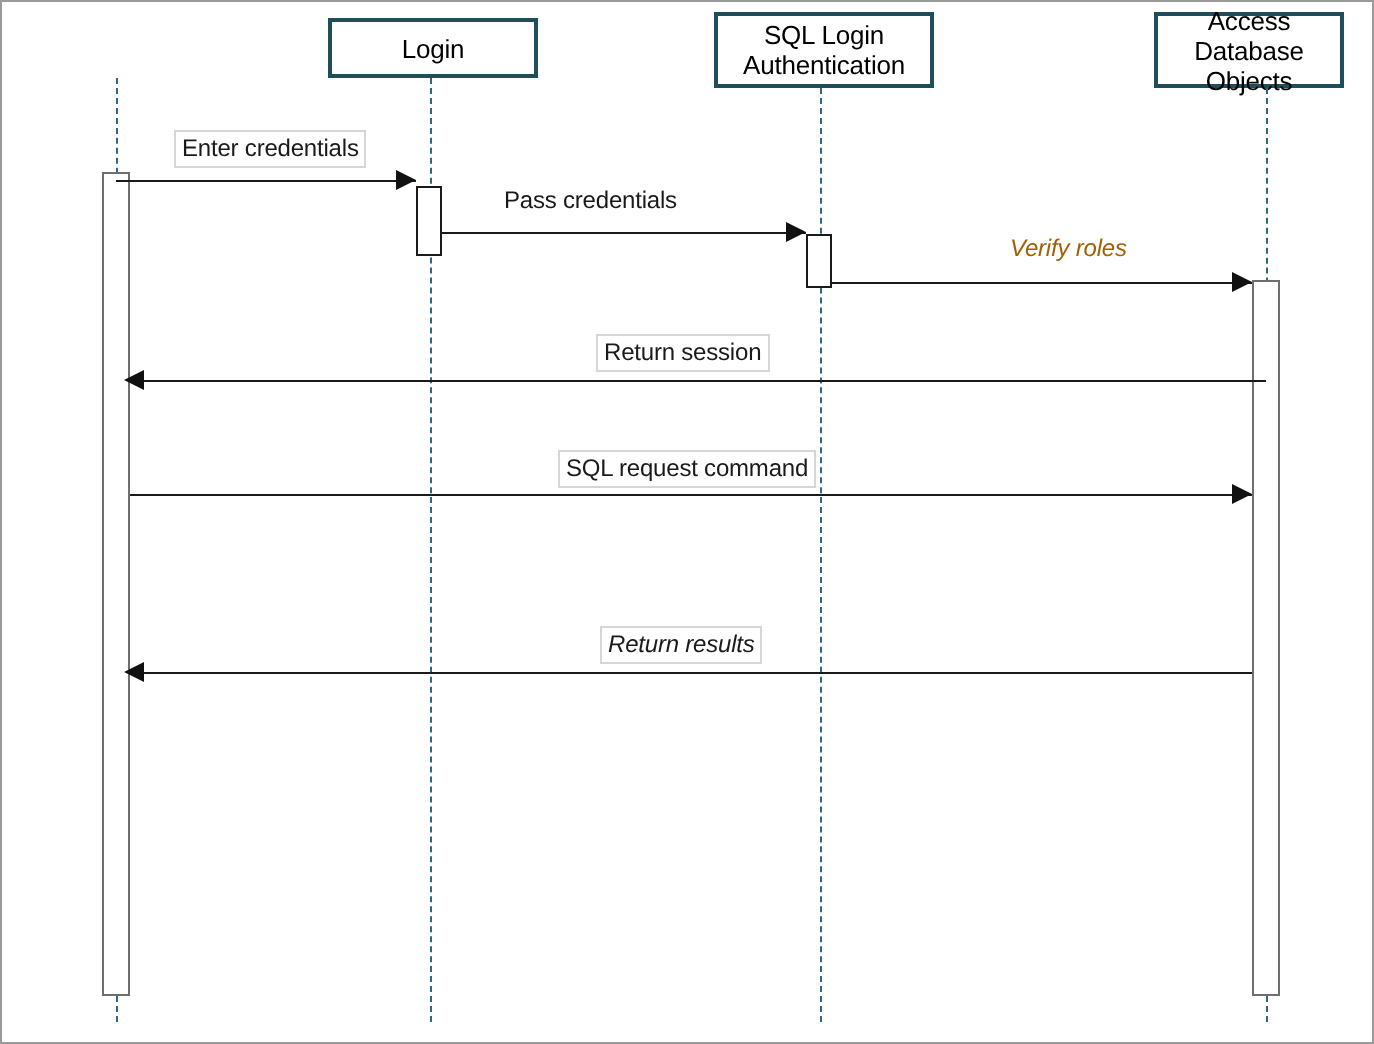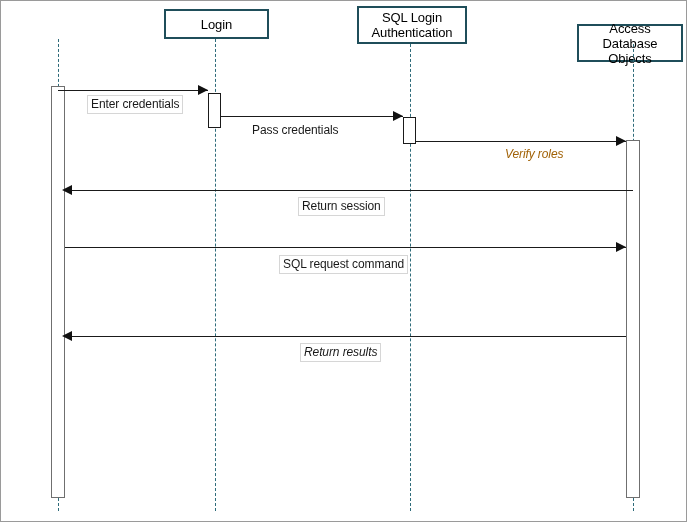--- a/index.html
+++ b/index.html
@@ -76,21 +76,20 @@
     position: absolute;
     box-sizing: border-box;
     font-size: 12px;
     line-height: 14px;
     color: #1a1a1a;
     background: #ffffff;
     border: 1px solid #d6d6d6;
     padding: 1px 3px 2px 3px;
     white-space: nowrap;
     letter-spacing: -0.1px;
-    margin-top: 30px;
   }
   .msg-label.plain {
     border: none;
     background: transparent;
   }
 </style>
 </head>
 <body>
 
 <div id="canvas">
@@ -98,21 +97,21 @@
 
   <div class="participant-box" style="left:356px; top:5px; width:110px; height:38px;">
     <span>SQL Login
 Authentication</span>
   </div>
 
   <div class="participant-box" style="left:163px; top:8px; width:105px; height:30px;">
     <span>Login</span>
   </div>
 
-  <div class="participant-box" style="left:576px; top:23px; width:106px; height:38px;">
+  <div class="participant-box" style="left:576px; top:5px; width:95px; height:38px;">
     <span>Access Database
 Objects</span>
   </div>
 
   <div class="lifeline" style="left:57px;  top:38px; height:472px;"></div>
   <div class="lifeline" style="left:214px; top:38px; height:472px;"></div>
   <div class="lifeline" style="left:409px; top:43px; height:467px;"></div>
   <div class="lifeline" style="left:632px; top:43px; height:467px;"></div>
 
   <div class="activation" style="left:50px;  top:85px;  width:14px; height:412px;"></div>

